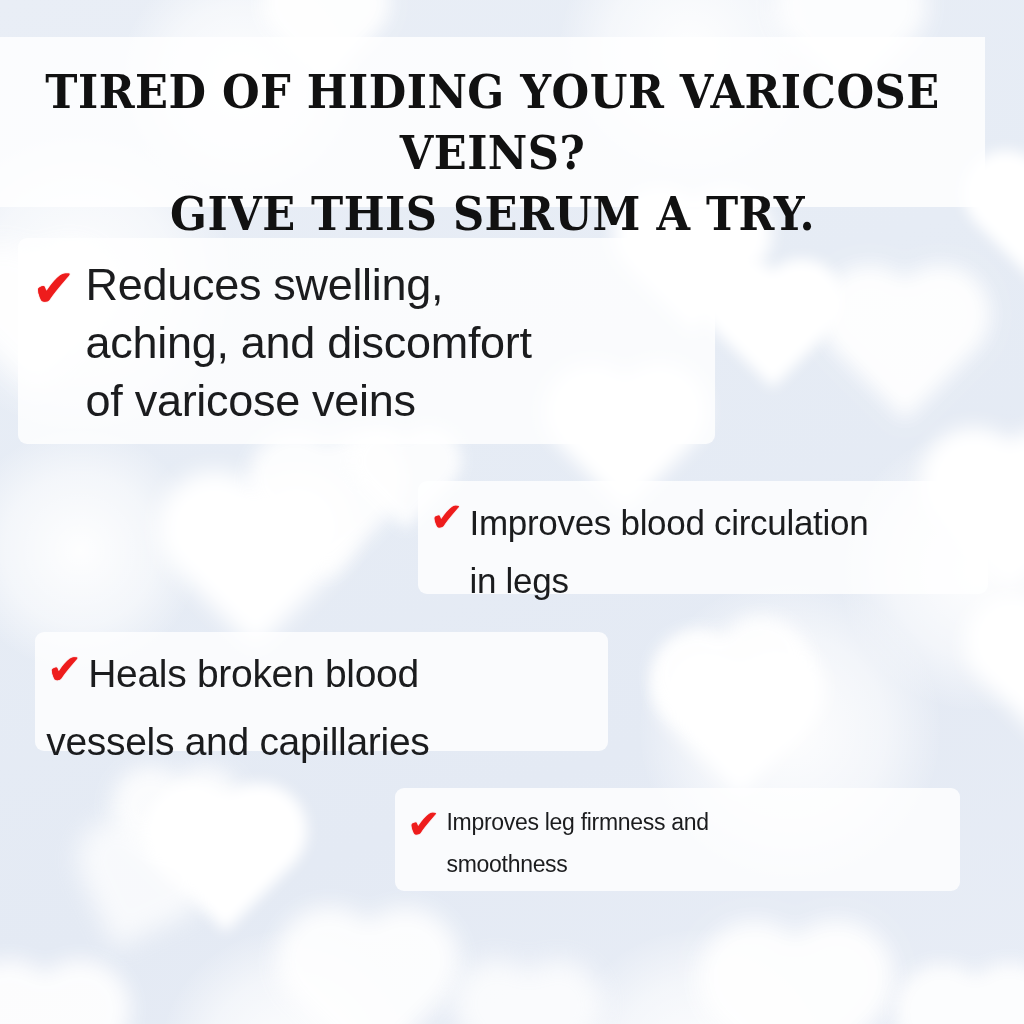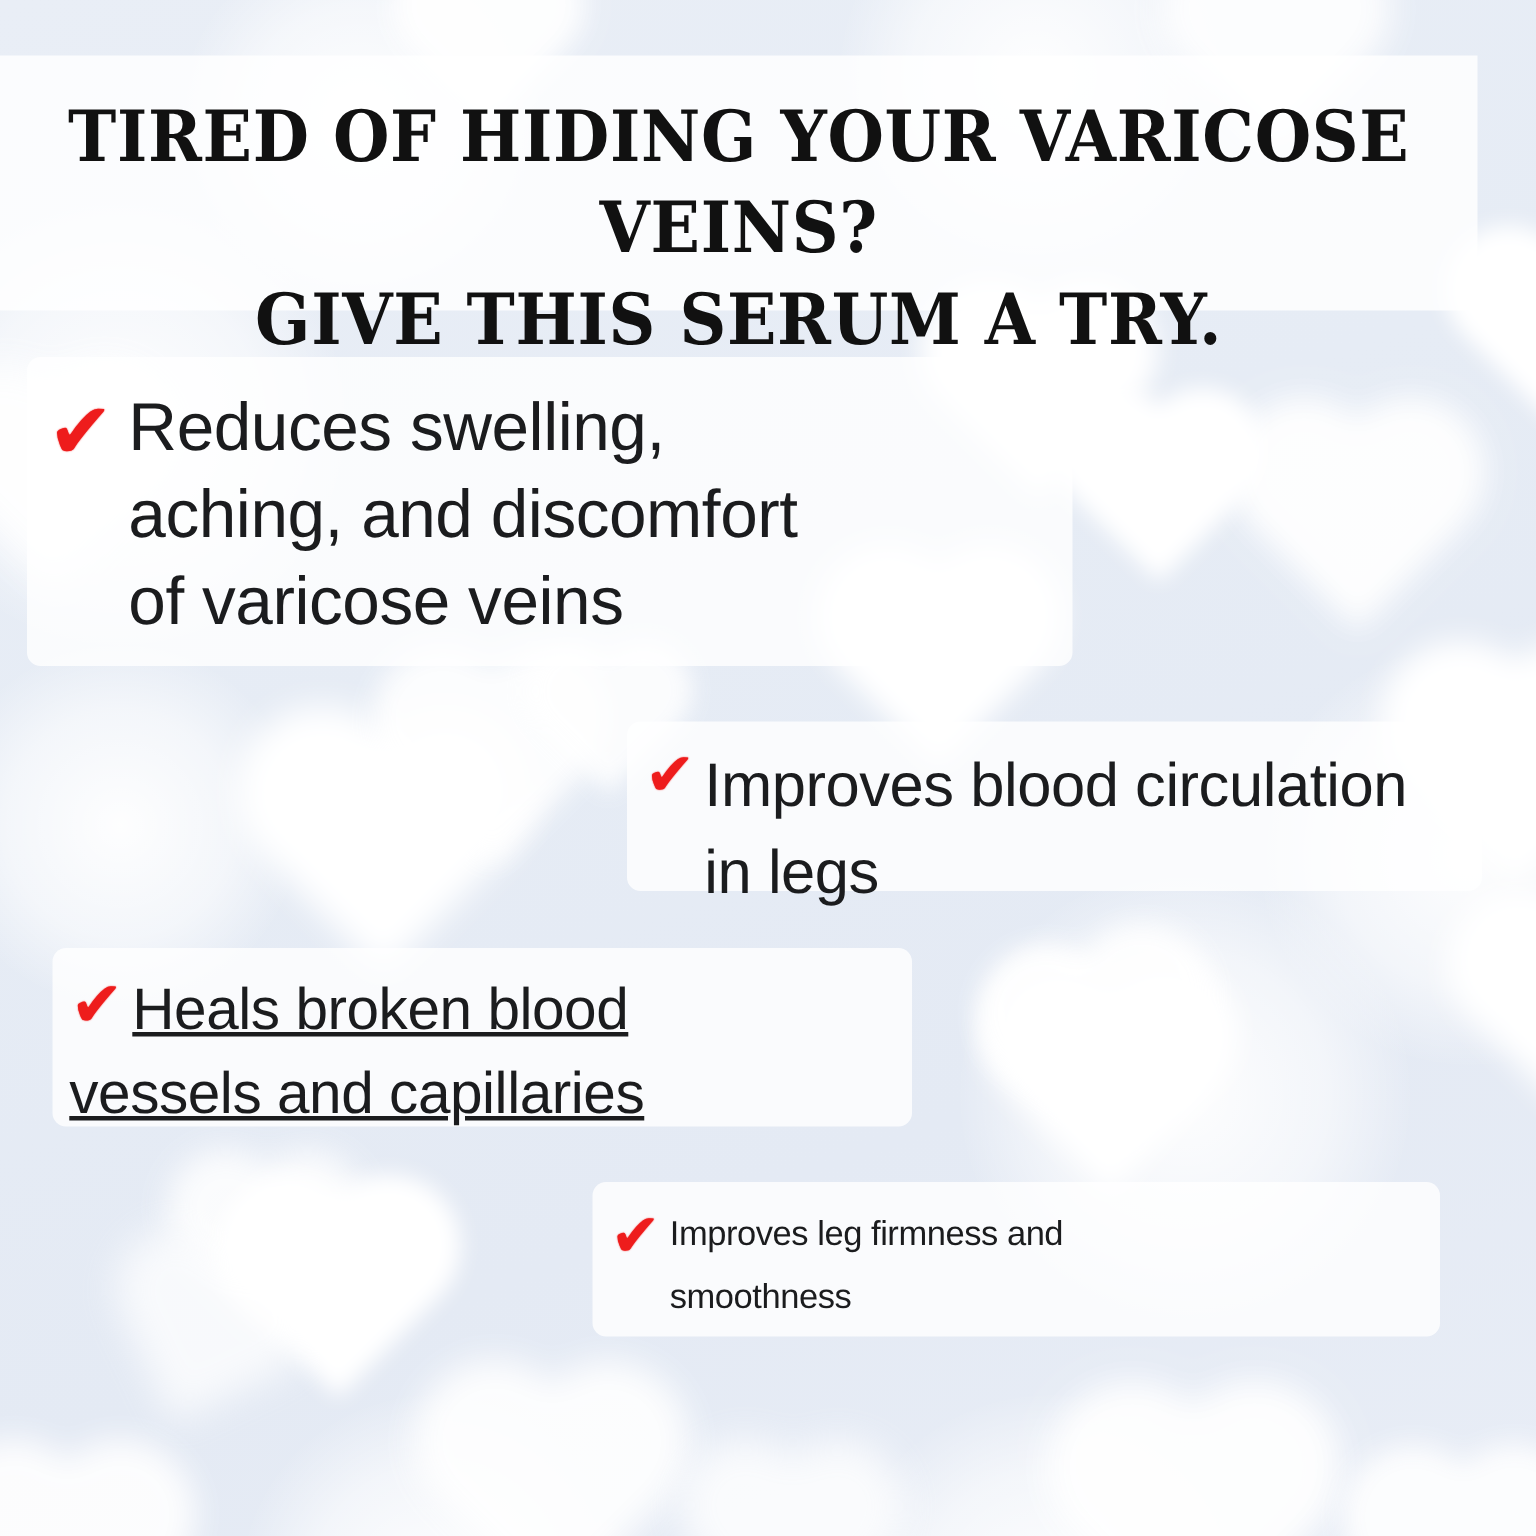--- a/index.html
+++ b/index.html
@@ -122,30 +122,30 @@
   }
   #card-1 .check { font-size: 52px; margin-top: 6px; }
   #card-1 .benefit-text { font-size: 45px; line-height: 58px; margin-left: 10px; }
 
   
   #card-2 {
     left: 418px; top: 481px; width: 570px; height: 113px;
     padding: 13px 0 0 12px;
   }
   #card-2 .check { font-size: 40px; margin-top: 3px; }
-  #card-2 .benefit-text { font-size: 41px; line-height: 58px; margin-left: 6px; }
+  #card-2 .benefit-text { font-size: 35px; line-height: 58px; margin-left: 6px; }
 
   
   #card-3 {
     left: 35px; top: 632px; width: 573px; height: 119px;
     padding: 14px 0 0 12px;
   }
   #card-3 .check { font-size: 42px; margin-top: 3px; }
-  #card-3 .benefit-text { font-size: 39px; line-height: 56px; margin-left: 6px; text-decoration: underline; }
-  #card-3 .benefit-text .l2 { display: block; margin-left: -42px; }
+  #card-3 .benefit-text { font-size: 39px; line-height: 56px; margin-left: 6px; }
+  #card-3 .benefit-text .l2 { display: block; margin-left: -42px; margin-top: 12px; }
 
   
   #card-4 {
     left: 395px; top: 788px; width: 565px; height: 103px;
     padding: 13px 0 0 12px;
   }
   #card-4 .check { font-size: 40px; margin-top: 3px; }
   #card-4 .benefit-text { font-size: 23px; line-height: 42px; margin-left: 6px; }
 
   

